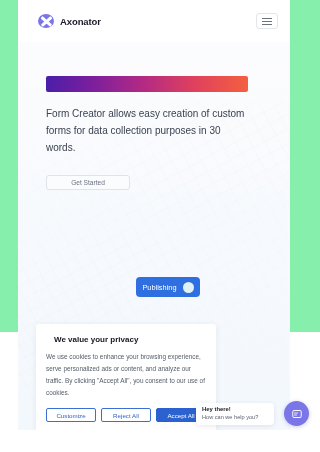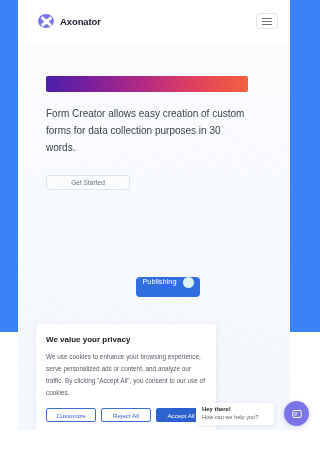--- a/index.html
+++ b/index.html
@@ -5,21 +5,21 @@
   * { box-sizing: border-box; margin: 0; padding: 0; }
   html, body {
     width: 320px; height: 452px;
     background: #ffffff;
     font-family: "Liberation Sans", sans-serif;
     overflow: hidden;
   }
   #root {
     position: relative;
     width: 320px; height: 332px;
-    background: #3b82f6;
+    background: #86efac;
   }
 
   
   .viewport {
     position: absolute;
     left: 18px; top: 0px;
     width: 272px; height: 430px;
     background: #fbfcfe;
     overflow: hidden;
   }
@@ -126,21 +126,21 @@
   }
 
   
   .publishing-pill {
     position: absolute;
     left: 118px; top: 235px;
     width: 64px; height: 20px;
     background: #2f6fe0;
     border-radius: 4px;
     display: flex;
-    align-items: flex-start;
+    align-items: center;
     justify-content: center;
     gap: 6px;
     cursor: pointer;
   }
   .publishing-pill .lbl {
     font-size: 7.4px;
     color: #ffffff;
     font-weight: 500;
   }
   .publishing-pill .knob {
@@ -158,20 +158,21 @@
     background: #ffffff;
     border-radius: 3px;
     box-shadow: 0 1px 6px rgba(25,40,80,0.08);
     padding: 11px 10px 10px 10px;
   }
   .cookie-title {
     font-size: 8px;
     font-weight: bold;
     color: #14181f;
     margin-bottom: 7px;
+    margin-left: 8px;
   }
   .cookie-text {
     font-size: 6.4px;
     line-height: 1.85;
     color: #555c68;
   }
   .cookie-actions {
     display: flex;
     gap: 5px;
     margin-top: 10px;

